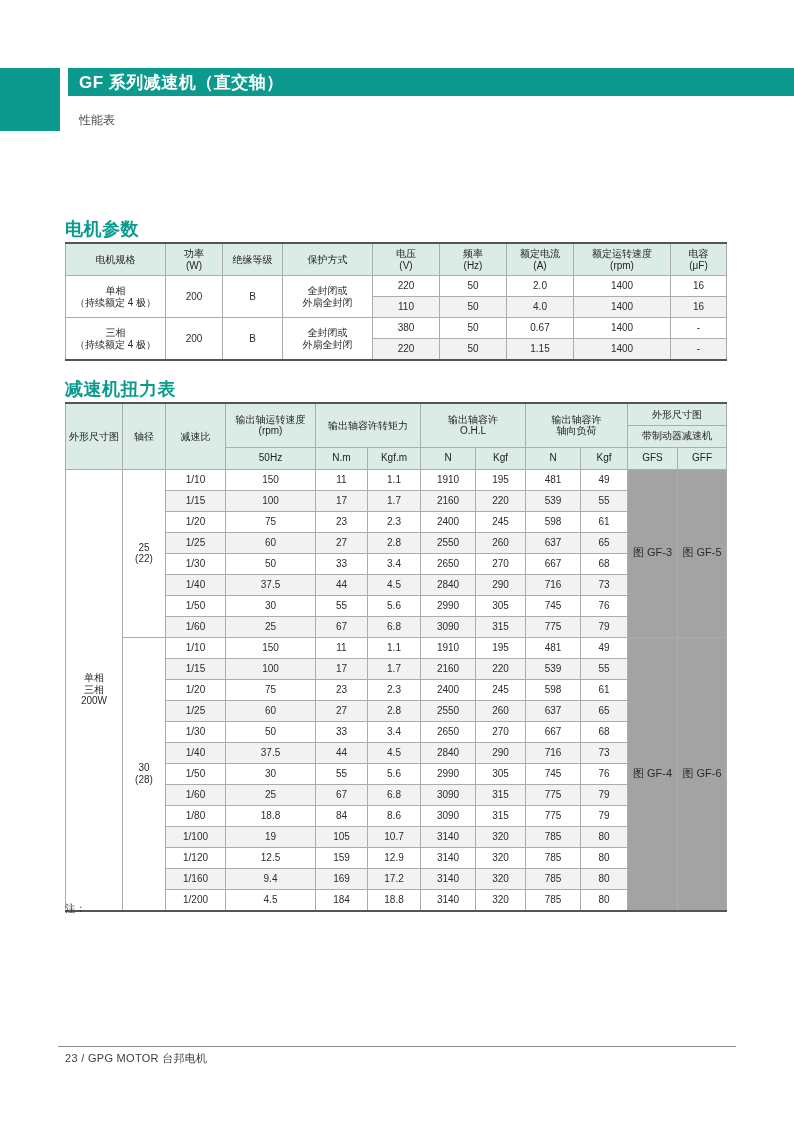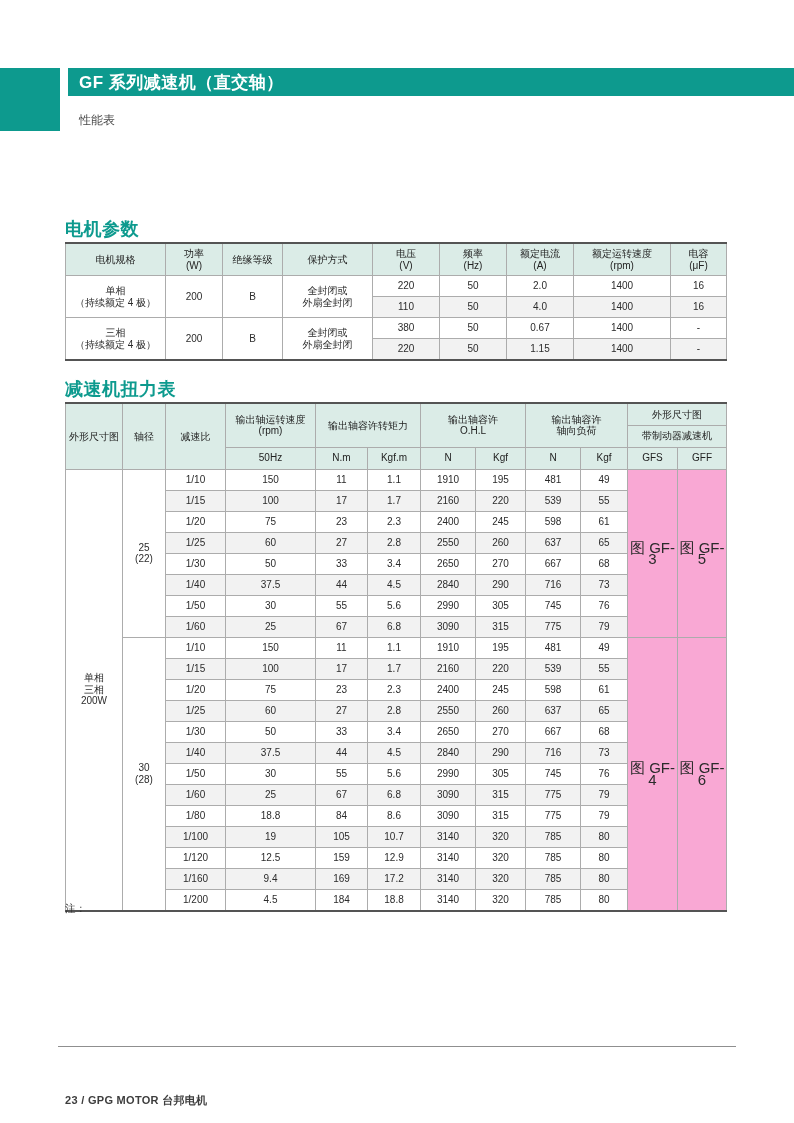--- a/index.html
+++ b/index.html
@@ -33,28 +33,28 @@
   .dtable thead th{background:#DBECE7; font-weight:normal; color:#222;}
   tr.alt td{background:#F2F2F2;}
   
   .motor-table{top:242px;}
   .motor-table thead th{height:31px;}
   .motor-table tbody td{height:20px;}
   
   .torque-table{top:402px;}
   .torque-table thead tr{height:22px;}
   .torque-table tbody td{height:20px;}
-  .torque-table td.fig{background:#f9a8d4; font-size:15px;}
+  .torque-table td.fig{background:#a3a3a3; font-size:11px;}
   
   .notes{position:absolute; left:65px; top:900px; width:640px; display:flex; font-size:10.5px; color:#333; line-height:17.5px;}
   .notes .prefix{flex:0 0 auto; white-space:nowrap;}
   .notes .items{flex:1 1 auto;}
   
   .footer-rule{position:absolute; left:58px; right:58px; top:1046px; border-top:1px solid #8f8f8f;}
-  .footer-text{position:absolute; left:65px; top:1051px; font-size:11px; font-weight:bold; color:#3d3d3d; letter-spacing:.3px;margin-top:42px;}
+  .footer-text{position:absolute; left:65px; top:1051px; font-size:11px; font-weight:normal; color:#3d3d3d; letter-spacing:.3px;}
 </style>
 </head>
 <body>
 
 <div class="page">
 
   <div class="accent-block"></div>
   <div class="header-bar">
     <span class="bar-title">GF 系列减速机（直交轴）</span>
   </div>

